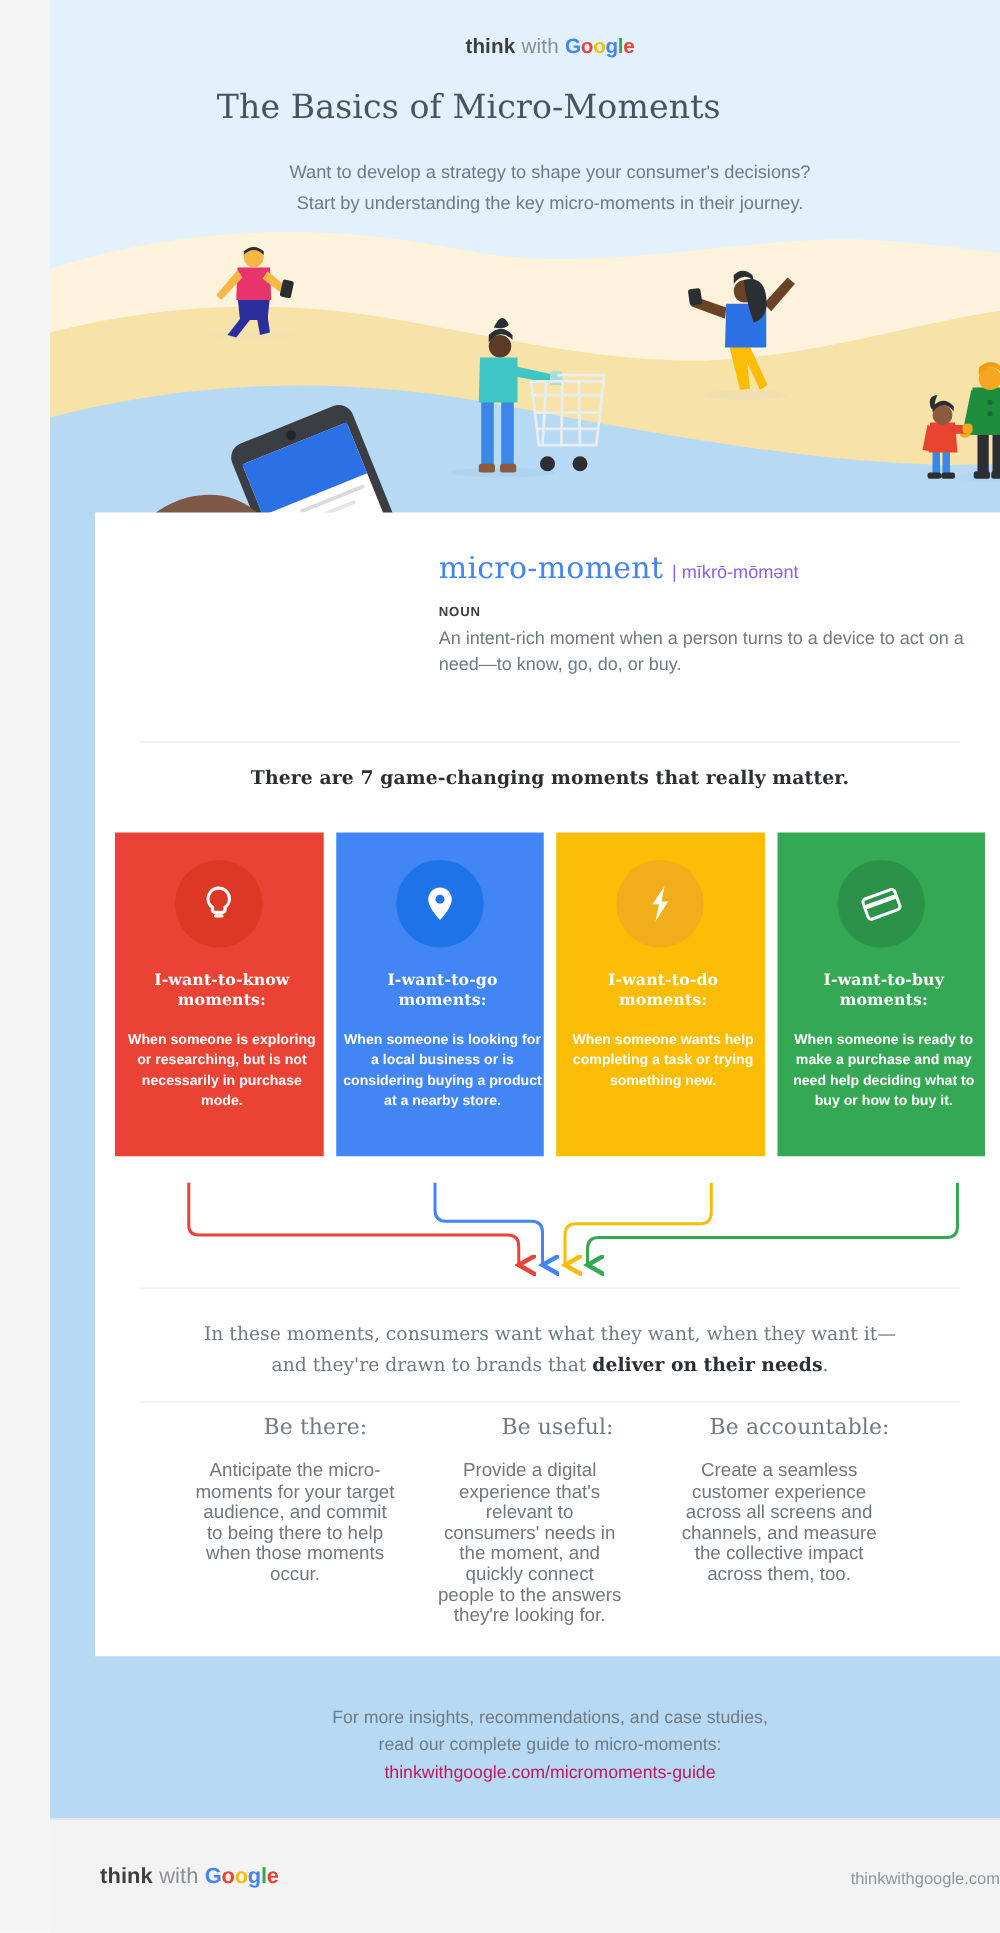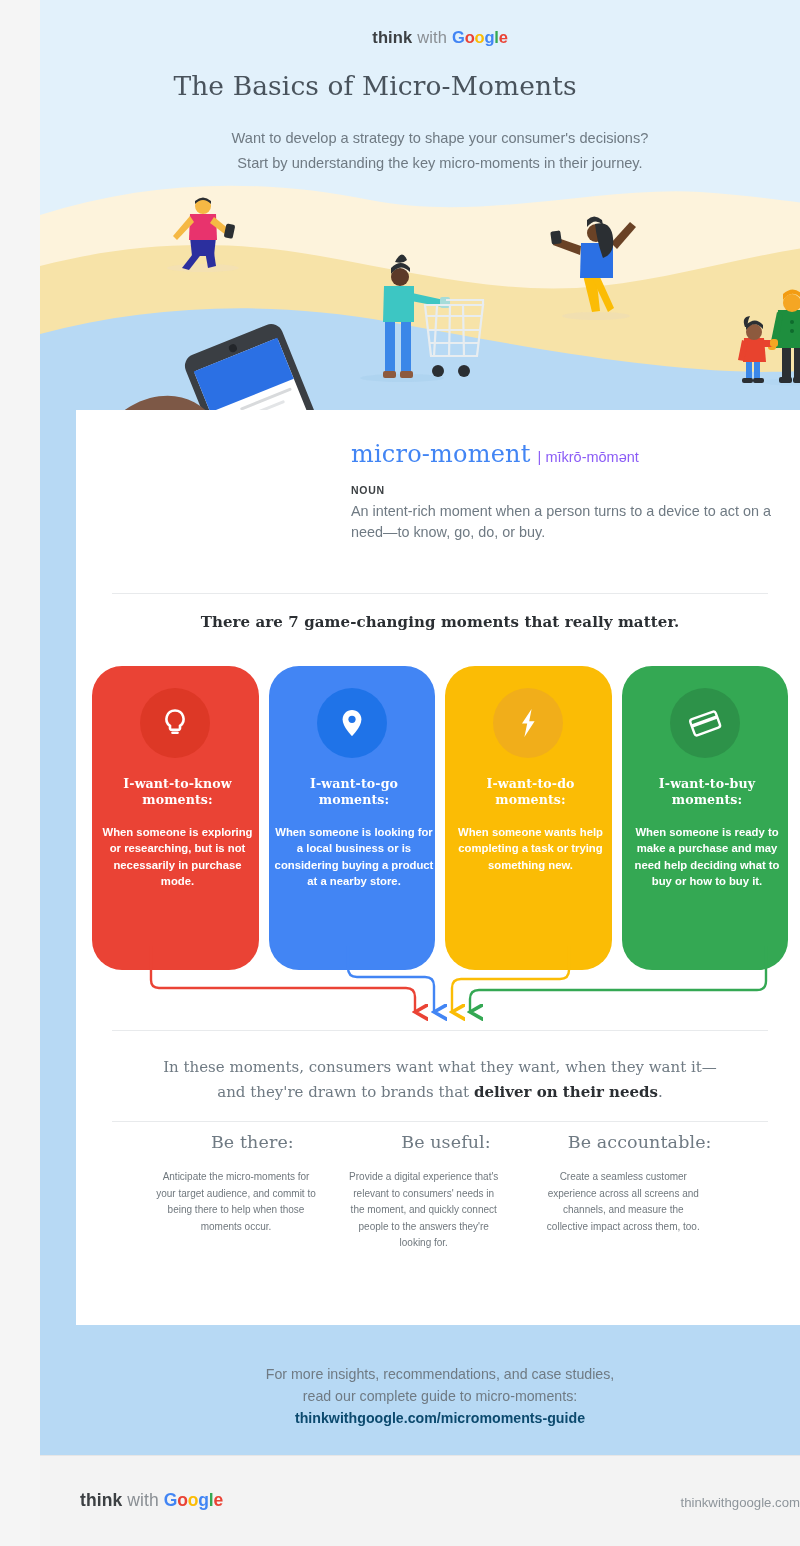--- a/index.html
+++ b/index.html
@@ -64,21 +64,21 @@
   .div-3{top:711px;}
 
   .h-moments{
     position:absolute;left:0;top:203px;width:728px;text-align:center;
     font-family:"DejaVu Serif","Liberation Serif",serif;
     font-size:15px;color:#2b2f33;font-weight:700;letter-spacing:.1px;
   }
 
   
   .cards{position:absolute;left:16px;top:256px;width:696px;height:283px;display:flex;gap:10px;}
-  .card{width:171px;height:304px;position:relative;border-radius:30px;}
+  .card{width:171px;height:259px;position:relative;}
   .card .circ{
     position:absolute;left:50%;top:22px;transform:translateX(-50%);
     width:70px;height:70px;border-radius:50%;
     display:flex;align-items:center;justify-content:center;
   }
   .card .ctitle{
     position:absolute;left:8px;top:110px;width:155px;text-align:center;
     font-family:"DejaVu Serif","Liberation Serif",serif;
     font-size:12.6px;line-height:16px;color:#ffffff;font-weight:700;letter-spacing:.1px;
   }
@@ -98,30 +98,30 @@
   }
   .closing b{color:#2b2f33;font-weight:700;}
 
   .tips{position:absolute;left:80px;top:722px;width:580px;display:flex;text-align:center;}
   .tip{width:210px;}
   .tip:nth-child(2){width:212px;}
   .tip-h{
     font-family:"DejaVu Serif","Liberation Serif",serif;
     font-size:17.5px;color:#6f7a83;font-weight:400;margin-bottom:17px;letter-spacing:.1px;
   }
-  .tip-b{font-size:10px;line-height:16.6px;color:#70787e;width:160px;}
+  .tip-b{font-size:15px;line-height:16.6px;color:#70787e;width:160px;}
   .tip:nth-child(2) .tip-b{width:150px;}
   .tip:nth-child(3) .tip-b{width:160px;}
 
   
   .cta{
     position:absolute;left:0;top:1363px;width:800px;text-align:center;
     font-size:14.2px;line-height:22px;color:#6f7a83;
   }
-  .cta a{color:#0c4a6e;font-weight:700;text-decoration:none;}
+  .cta a{color:#be185d;font-weight:400;text-decoration:none;}
 
   
   .footer{position:absolute;left:0;top:1455px;width:800px;height:91px;background:#f3f3f3;border-top:1px solid #e6e6e6;}
   .footer-brand{position:absolute;left:40px;top:34px;}
   .footer-brand .brand{font-size:17.5px;gap:5px;}
   .footer-url{position:absolute;right:40px;top:39px;font-size:13.2px;color:#8e959b;}
 </style>
 </head>
 <body>
 

